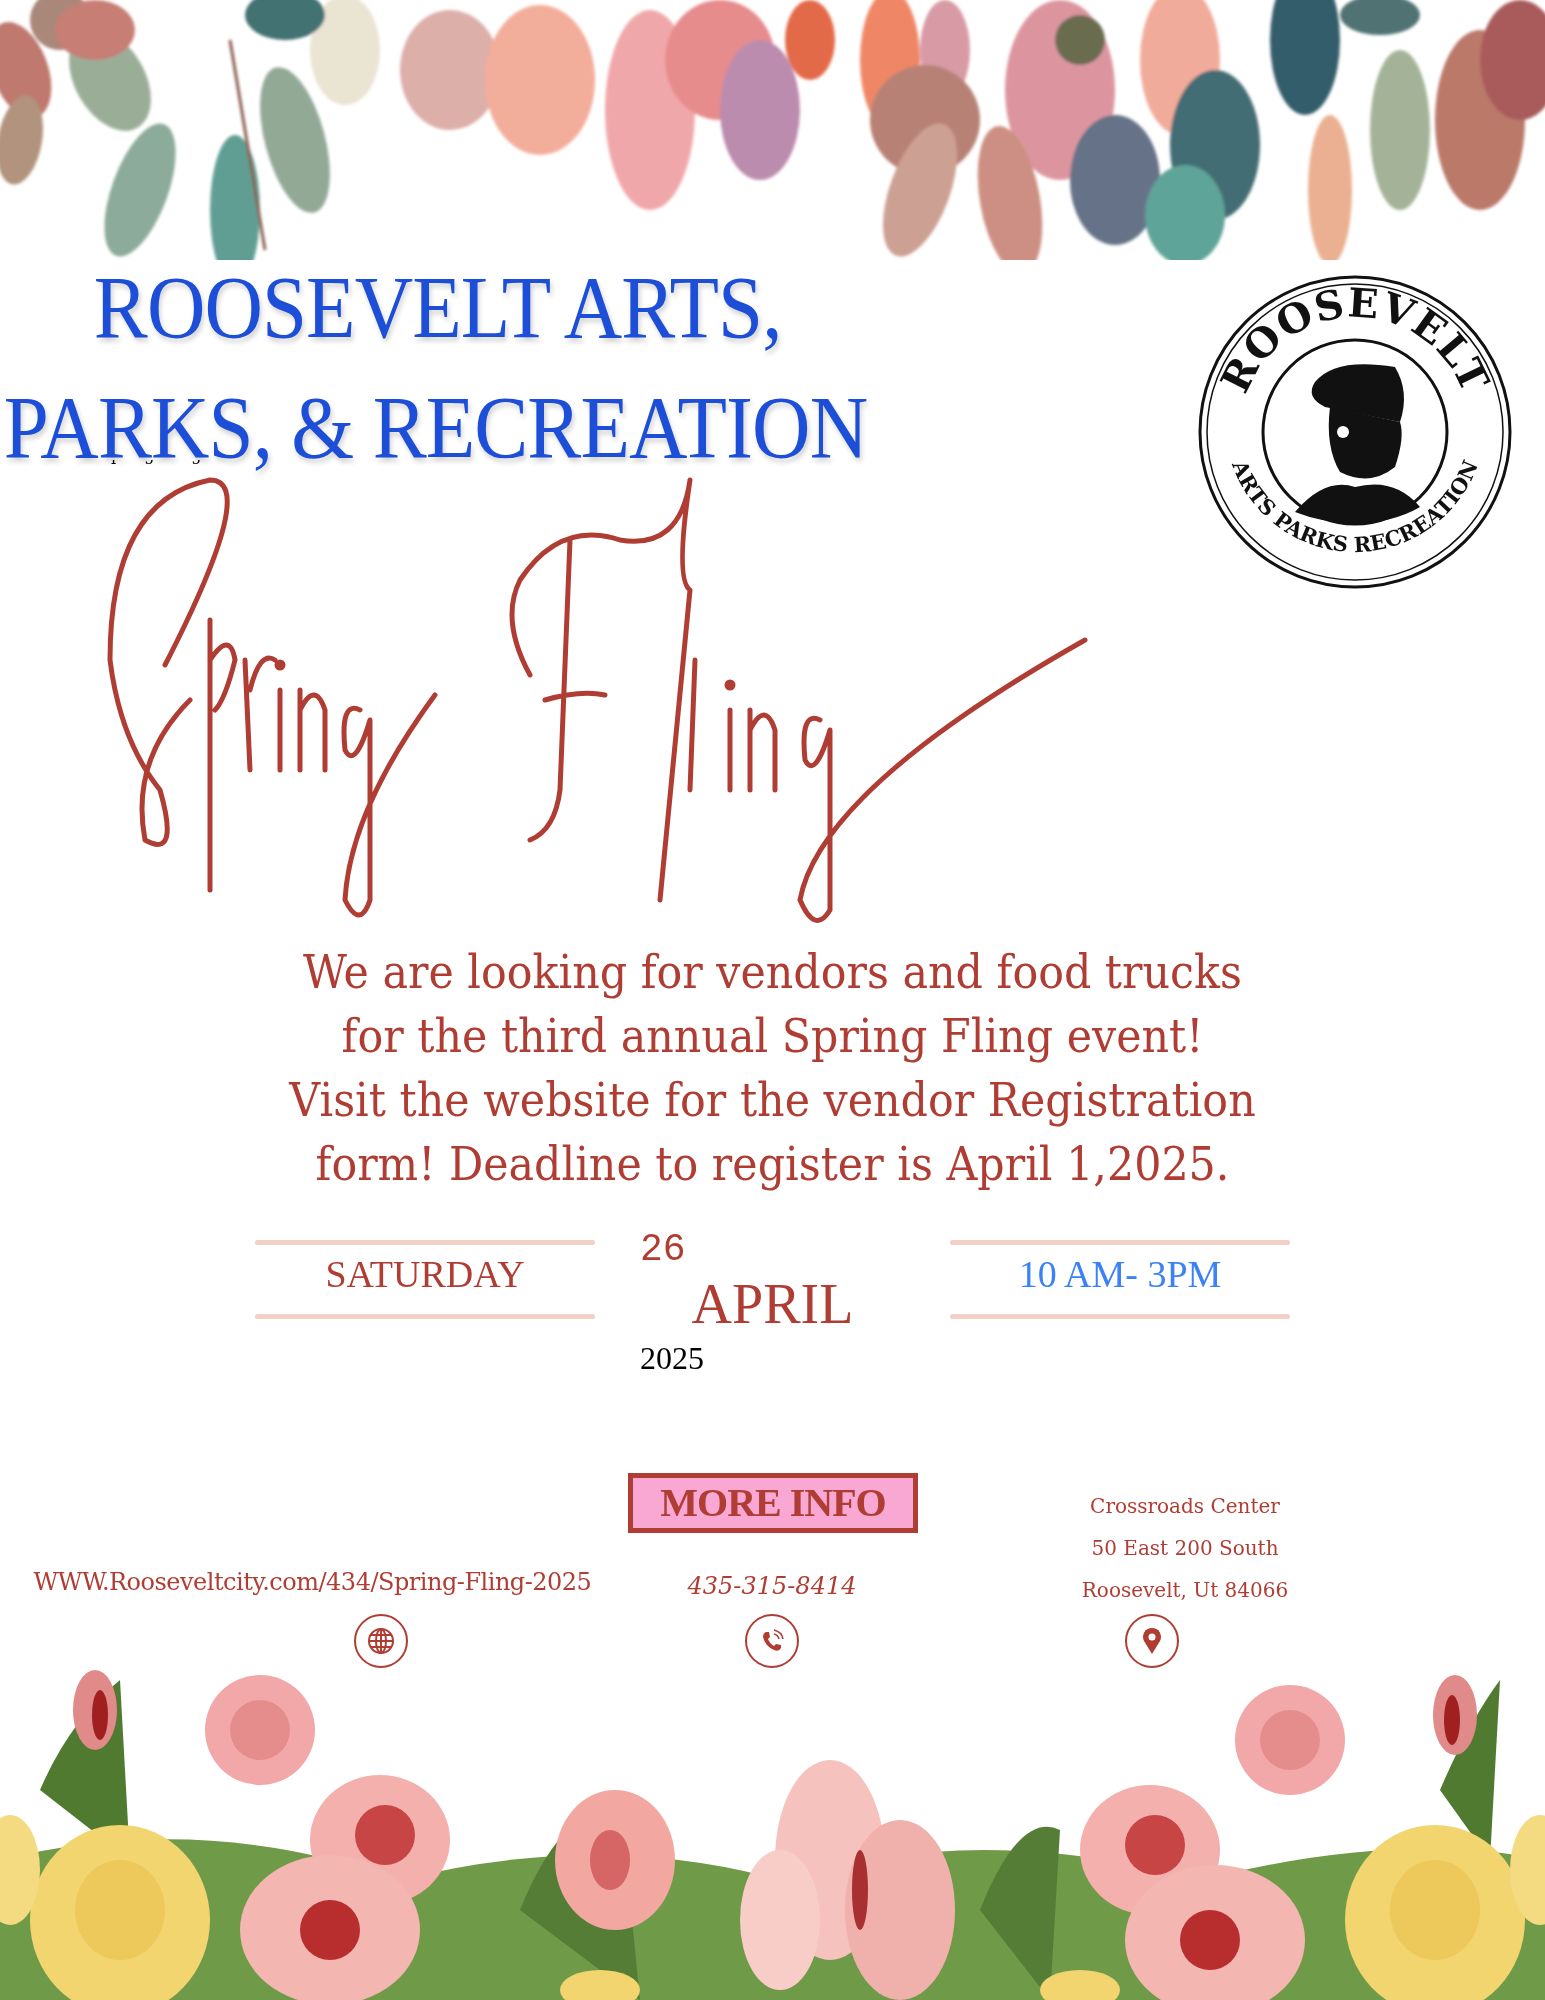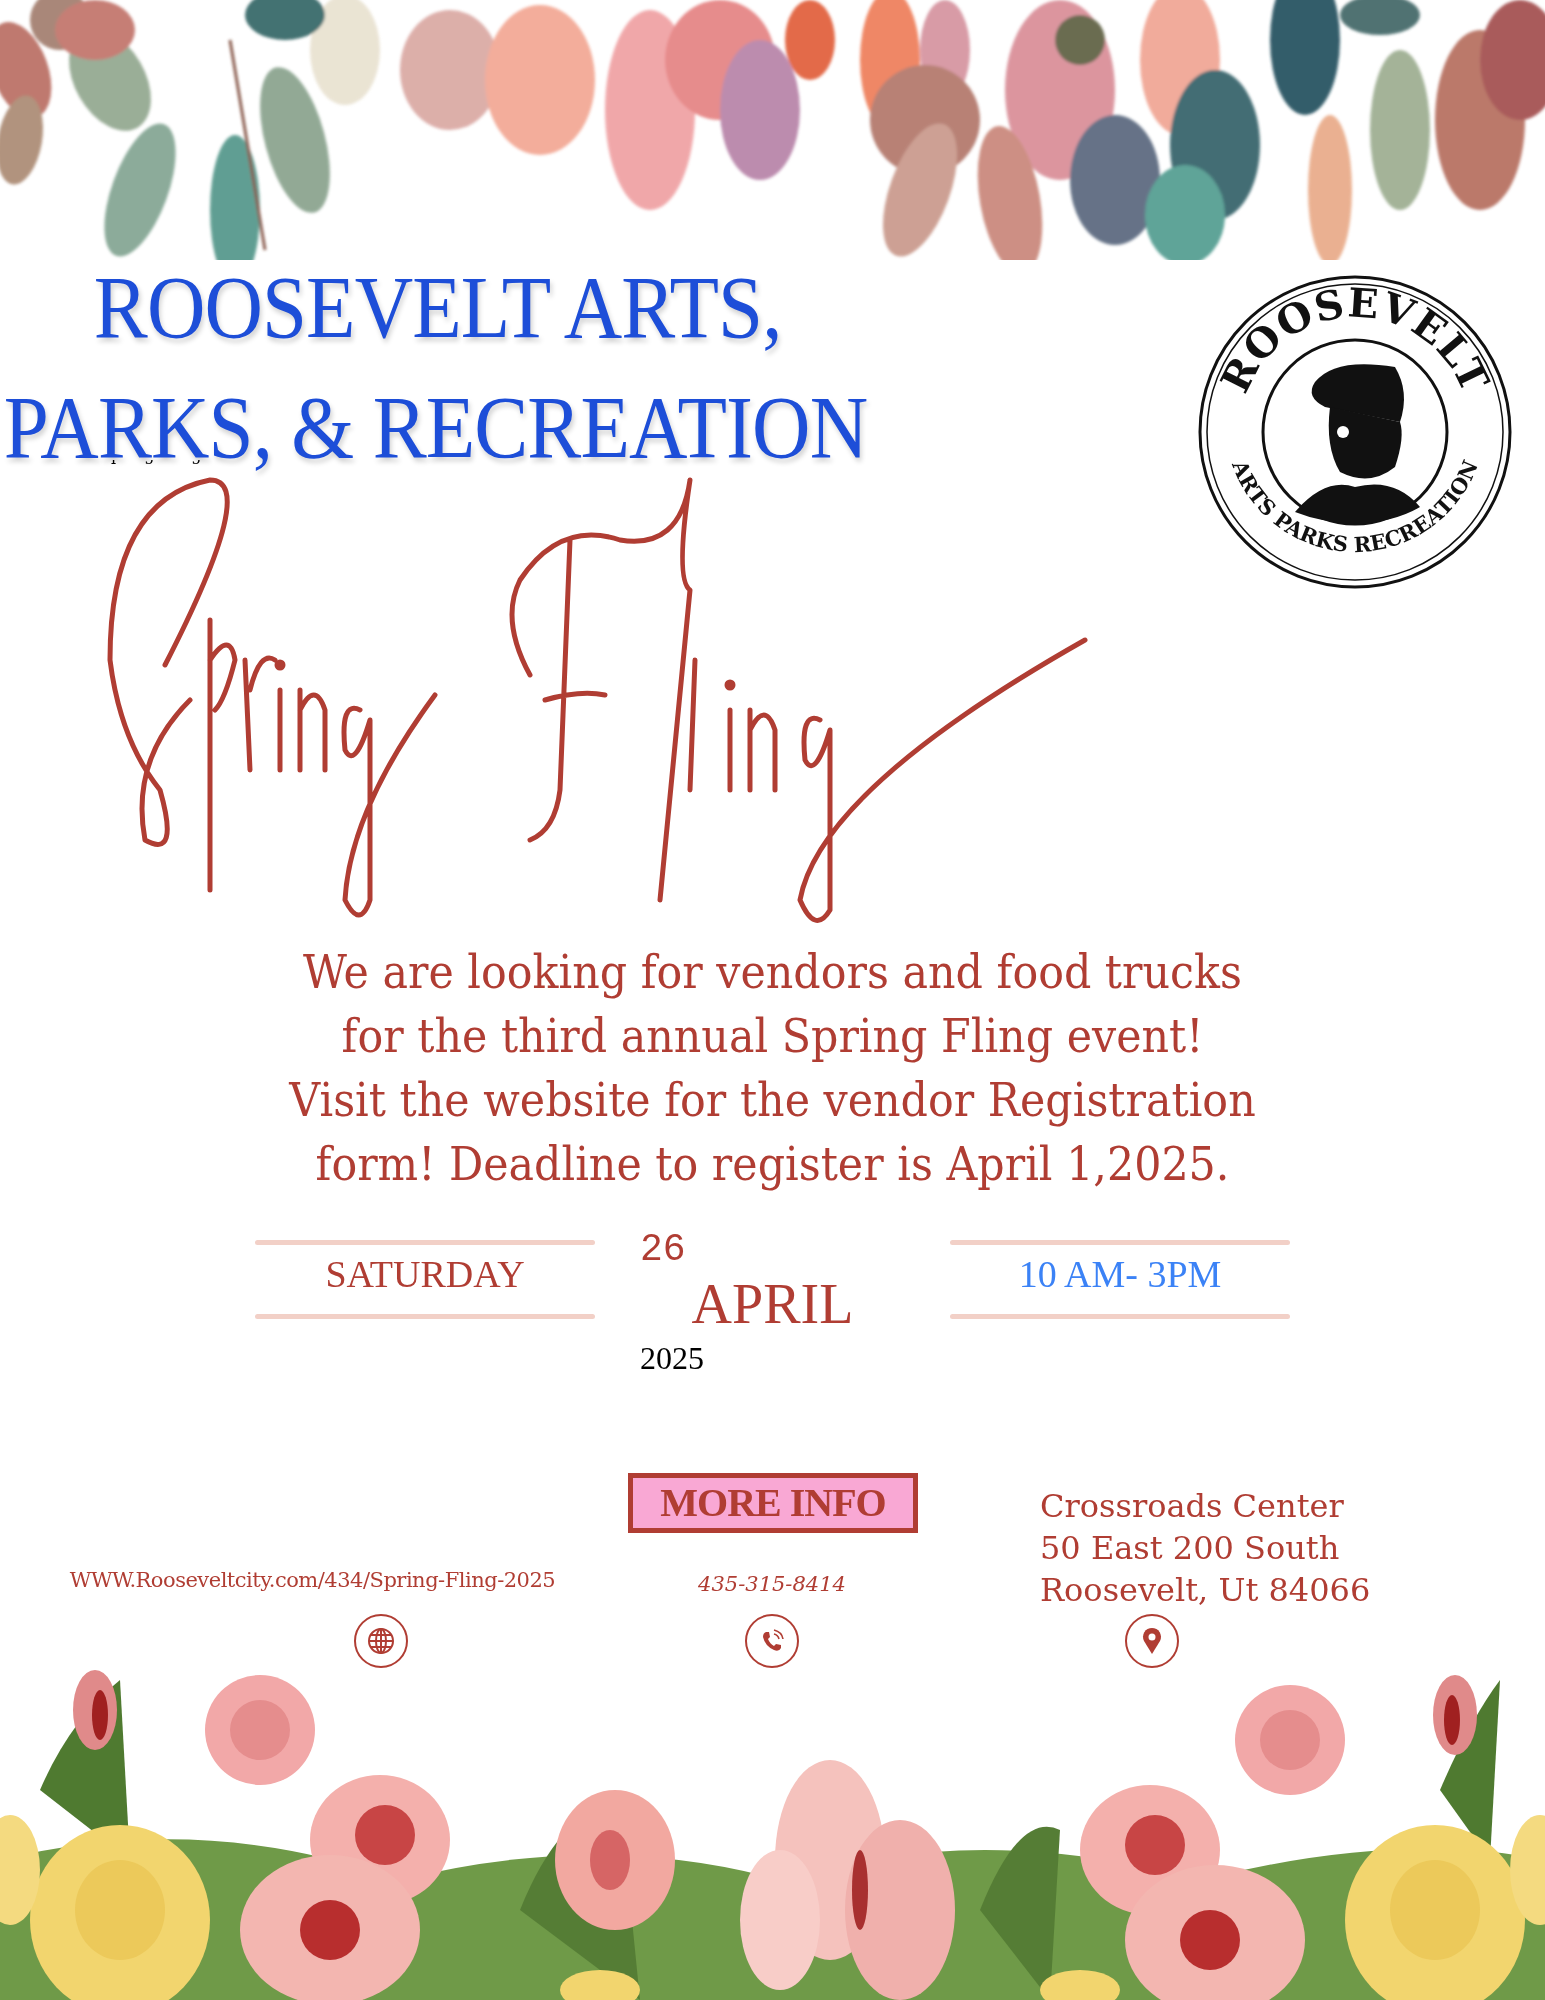--- a/index.html
+++ b/index.html
@@ -46,24 +46,24 @@
   .date-year { position: absolute; left: 640px; top: 1340px; width: 265px; text-align: left;
                font-size: 32px; font-family: "Liberation Serif", serif; color: #000000; }
 
   .more-info {
     position: absolute; left: 628px; top: 1473px; width: 290px; height: 60px;
     border: 5px solid #b03d33; background: #f9a8d4;
     font-family: "Liberation Serif", serif; font-weight: bold; font-size: 40px;
     color: #b03d33; text-align: center; line-height: 50px; letter-spacing: -1px; cursor: pointer;
   }
 
-  .contact-text { position: absolute; font-family: "DejaVu Serif", serif; color: #b03d33; font-size: 21px; white-space: nowrap; }
+  .contact-text { position: absolute; font-family: "DejaVu Serif", serif; color: #b03d33; font-size: 24px; white-space: nowrap; }
   .website { left: 0; top: 1568px; width: 625px; text-align: center; letter-spacing: -0.5px; }
   .phone { left: 662px; top: 1572px; width: 220px; text-align: center; font-style: italic; }
-  .address { left: 1040px; top: 1485px; width: 290px; text-align: center; line-height: 42px; font-size: 32px; }
+  .address { left: 1040px; top: 1485px; width: 290px; text-align: center; line-height: 42px; font-size: 20px; }
 
   .icon-circle { position: absolute; width: 54px; height: 54px; border: 2.5px solid #b03d33; border-radius: 50%;
                  display: flex; align-items: center; justify-content: center; background: #fff; }
   .globe { left: 354px; top: 1614px; }
   .phone-icon { left: 745px; top: 1614px; }
   .pin { left: 1125px; top: 1614px; }
 </style>
 </head>
 <body>
 

